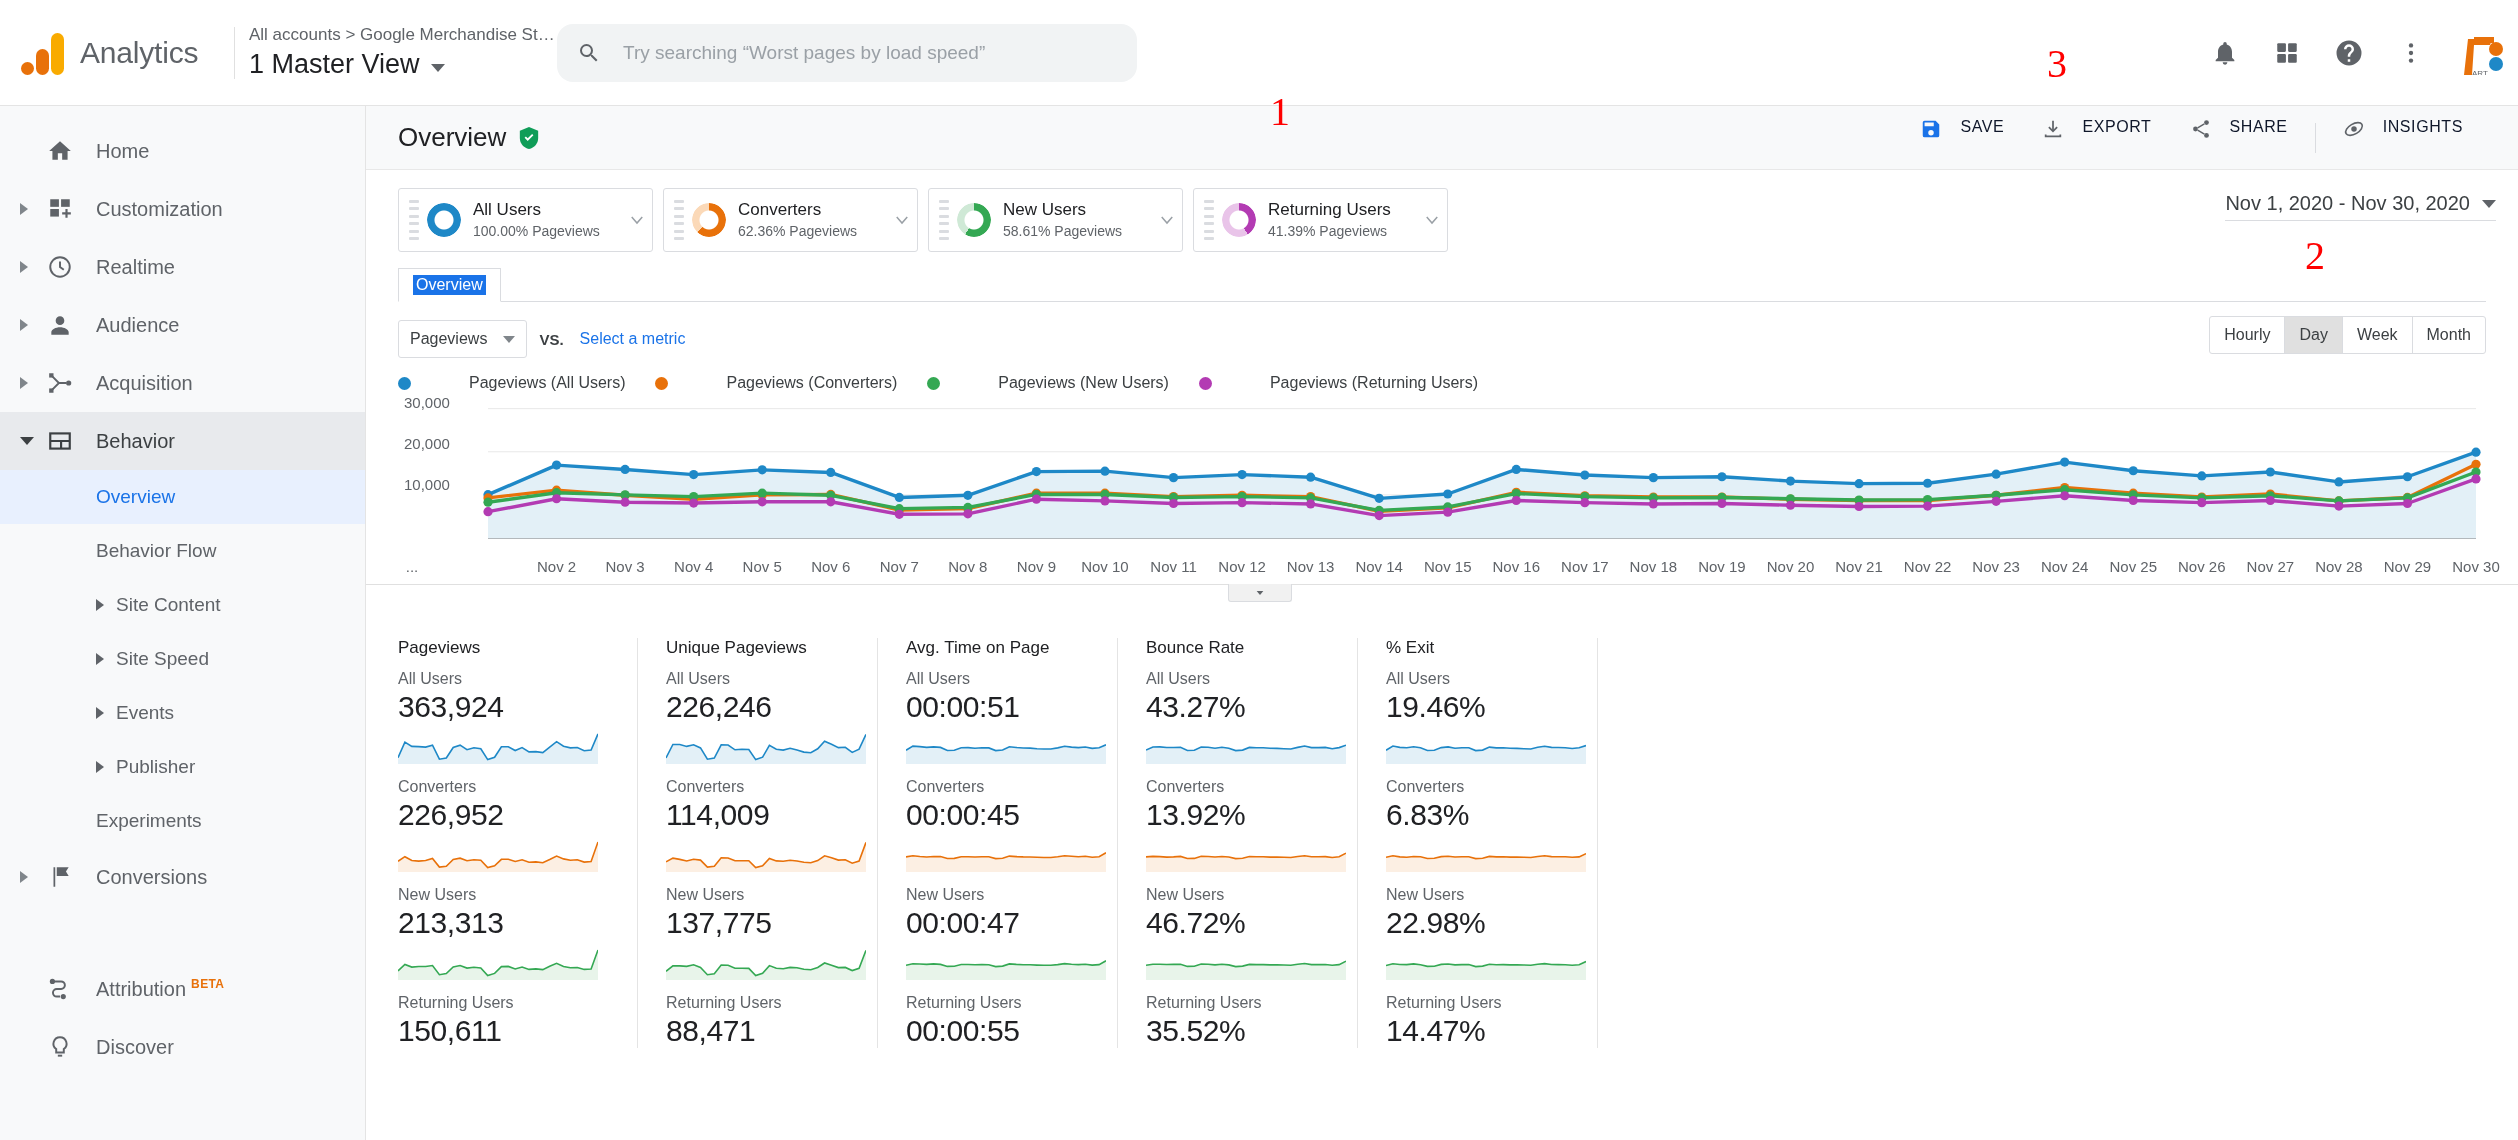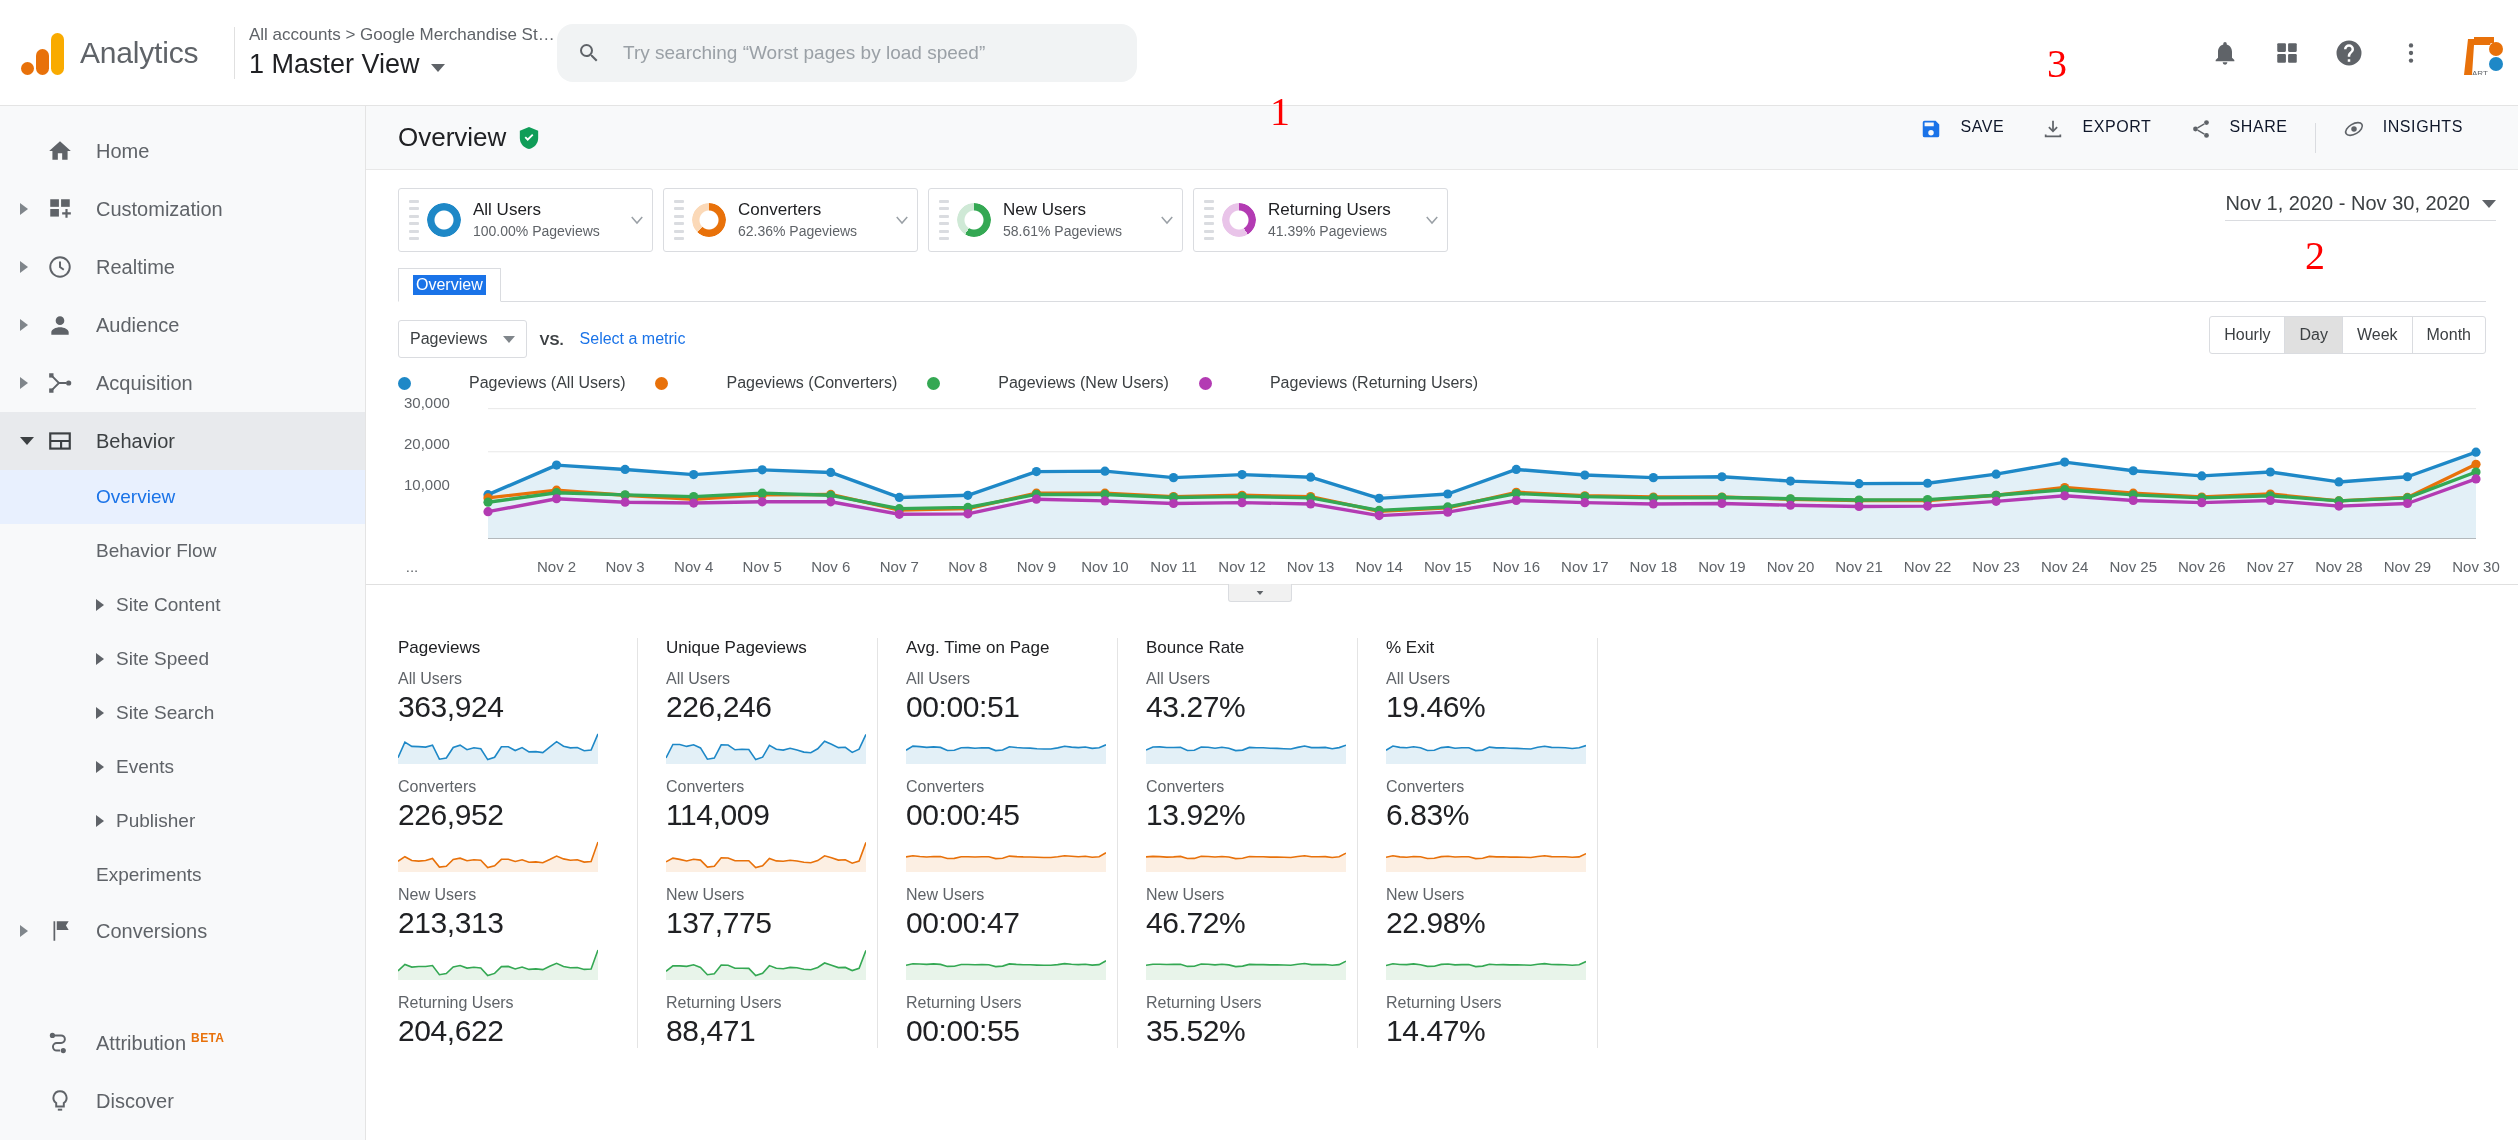--- a/index.html
+++ b/index.html
@@ -336,24 +336,20 @@
   <div class="subnav-item">
     <span>Behavior Flow</span>
   </div>
   <div class="subnav-item indent">
     <span class="sarrow"></span>
     <span>Site Content</span>
   </div>
   <div class="subnav-item indent">
     <span class="sarrow"></span>
     <span>Site Speed</span>
-  </div>
-  <div class="subnav-item indent">
-    <span class="sarrow"></span>
-    <span>Site Search</span>
   </div>
   <div class="subnav-item indent">
     <span class="sarrow"></span>
     <span>Events</span>
   </div>
   <div class="subnav-item indent">
     <span class="sarrow"></span>
     <span>Publisher</span>
   </div>
   <div class="subnav-item">
@@ -759,21 +755,21 @@
           <path d="M 0 32 L 0.0 21.3 L 6.9 16.7 L 13.8 20.5 L 20.7 21.1 L 27.6 20.5 L 34.5 18.4 L 41.4 27.1 L 48.3 26.2 L 55.2 19.5 L 62.1 18.2 L 69.0 20.7 L 75.9 19.8 L 82.8 20.3 L 89.7 27.6 L 96.6 25.8 L 103.4 19.3 L 110.3 19.2 L 117.2 21.5 L 124.1 19.8 L 131.0 22.3 L 137.9 21.9 L 144.8 22.7 L 151.7 19.5 L 158.6 16.1 L 165.5 18.9 L 172.4 20.3 L 179.3 19.8 L 186.2 22.1 L 193.1 21.6 L 200.0 1.9 L 200 32 Z" fill="#fcefe3" stroke="none"></path>
           <path d="M 0.0 21.3 L 6.9 16.7 L 13.8 20.5 L 20.7 21.1 L 27.6 20.5 L 34.5 18.4 L 41.4 27.1 L 48.3 26.2 L 55.2 19.5 L 62.1 18.2 L 69.0 20.7 L 75.9 19.8 L 82.8 20.3 L 89.7 27.6 L 96.6 25.8 L 103.4 19.3 L 110.3 19.2 L 117.2 21.5 L 124.1 19.8 L 131.0 22.3 L 137.9 21.9 L 144.8 22.7 L 151.7 19.5 L 158.6 16.1 L 165.5 18.9 L 172.4 20.3 L 179.3 19.8 L 186.2 22.1 L 193.1 21.6 L 200.0 1.9" fill="none" stroke="#e8710a" stroke-width="1.6"></path>
         </svg>
       <div class="mseg-label">New Users</div>
       <div class="mseg-value">213,313</div>
       <svg class="spark" viewBox="0 0 200 32">
           <path d="M 0 32 L 0.0 22.9 L 6.9 16.4 L 13.8 19.1 L 20.7 18.5 L 27.6 18.5 L 34.5 17.5 L 41.4 26.7 L 48.3 25.6 L 55.2 18.9 L 62.1 17.5 L 69.0 20.1 L 75.9 19.3 L 82.8 19.9 L 89.7 27.6 L 96.6 25.4 L 103.4 18.6 L 110.3 18.4 L 117.2 21.0 L 124.1 19.0 L 131.0 21.4 L 137.9 20.9 L 144.8 21.6 L 151.7 18.2 L 158.6 15.3 L 165.5 18.5 L 172.4 19.7 L 179.3 19.5 L 186.2 21.4 L 193.1 21.0 L 200.0 1.9 L 200 32 Z" fill="#e8f4ea" stroke="none"></path>
           <path d="M 0.0 22.9 L 6.9 16.4 L 13.8 19.1 L 20.7 18.5 L 27.6 18.5 L 34.5 17.5 L 41.4 26.7 L 48.3 25.6 L 55.2 18.9 L 62.1 17.5 L 69.0 20.1 L 75.9 19.3 L 82.8 19.9 L 89.7 27.6 L 96.6 25.4 L 103.4 18.6 L 110.3 18.4 L 117.2 21.0 L 124.1 19.0 L 131.0 21.4 L 137.9 20.9 L 144.8 21.6 L 151.7 18.2 L 158.6 15.3 L 165.5 18.5 L 172.4 19.7 L 179.3 19.5 L 186.2 21.4 L 193.1 21.0 L 200.0 1.9" fill="none" stroke="#34a853" stroke-width="1.6"></path>
         </svg>
       <div class="mseg-label">Returning Users</div>
-      <div class="mseg-value">204,622</div>
+      <div class="mseg-value">150,611</div>
     </div>
 
     <div class="mcard mcards-offset">
       <div class="mcard-title">Unique Pageviews</div>
       <div class="mseg-label">All Users</div>
       <div class="mseg-value">226,246</div>
       <svg class="spark" viewBox="0 0 200 32">
           <path d="M 0 32 L 0.0 26.0 L 6.9 12.5 L 13.8 12.5 L 20.7 14.4 L 27.6 12.8 L 34.5 15.9 L 41.4 27.2 L 48.3 26.1 L 55.2 12.8 L 62.1 13.0 L 69.0 17.8 L 75.9 17.2 L 82.8 17.5 L 89.7 27.6 L 96.6 25.2 L 103.4 13.4 L 110.3 17.3 L 117.2 18.1 L 124.1 16.3 L 131.0 18.0 L 137.9 20.1 L 144.8 20.8 L 151.7 16.8 L 158.6 9.3 L 165.5 12.3 L 172.4 15.6 L 179.3 15.3 L 186.2 20.4 L 193.1 17.2 L 200.0 2.4 L 200 32 Z" fill="#e3f0f7" stroke="none"></path>
           <path d="M 0.0 26.0 L 6.9 12.5 L 13.8 12.5 L 20.7 14.4 L 27.6 12.8 L 34.5 15.9 L 41.4 27.2 L 48.3 26.1 L 55.2 12.8 L 62.1 13.0 L 69.0 17.8 L 75.9 17.2 L 82.8 17.5 L 89.7 27.6 L 96.6 25.2 L 103.4 13.4 L 110.3 17.3 L 117.2 18.1 L 124.1 16.3 L 131.0 18.0 L 137.9 20.1 L 144.8 20.8 L 151.7 16.8 L 158.6 9.3 L 165.5 12.3 L 172.4 15.6 L 179.3 15.3 L 186.2 20.4 L 193.1 17.2 L 200.0 2.4" fill="none" stroke="#1e88c7" stroke-width="1.6"></path>
         </svg>

